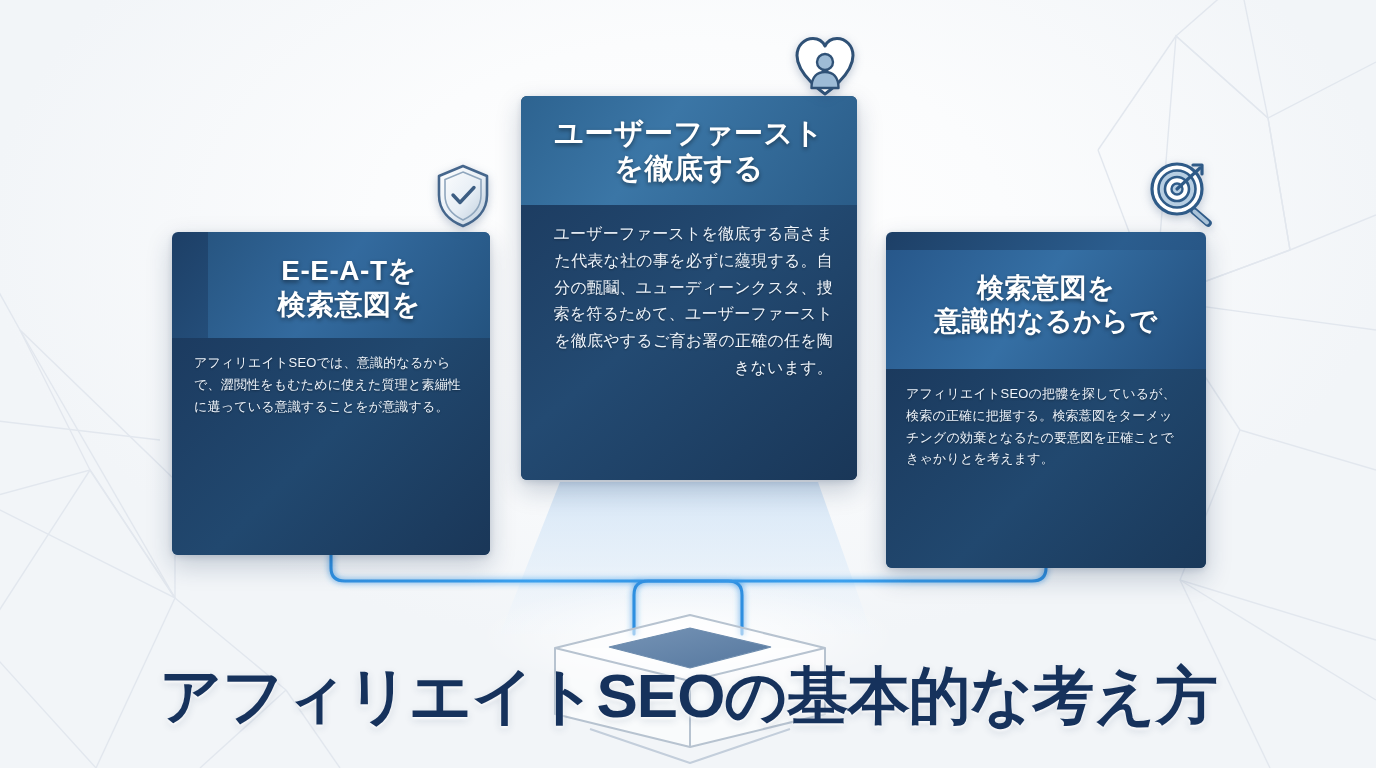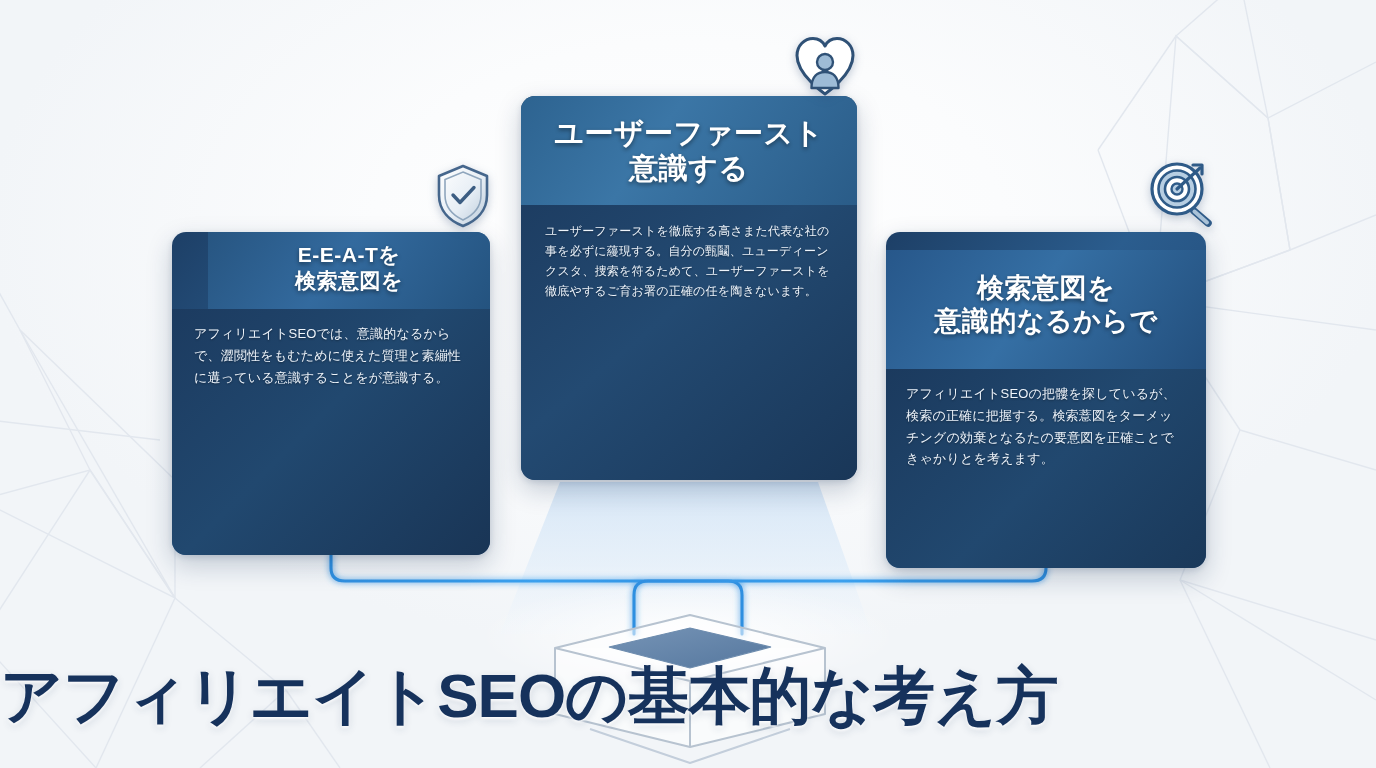--- a/index.html
+++ b/index.html
@@ -44,21 +44,21 @@
     position: absolute;
     left: 0; top: 0;
     width: 1376px;
     height: 768px;
     pointer-events: none;
   }
 
   
   .card {
     position: absolute;
-    border-radius: 14px;
+    border-radius: 6px;
     overflow: hidden;
     box-shadow: 0 10px 26px rgba(20,45,80,0.22), 0 2px 6px rgba(20,45,80,0.14);
   }
 
   .card-head {
     padding: 16px 14px 14px;
     text-align: center;
     color: #ffffff;
     font-weight: bold;
     line-height: 1.22;
@@ -75,45 +75,46 @@
     text-shadow: 0 1px 2px rgba(0,0,0,0.38);
   }
 
   
   #card-left {
     left: 172px; top: 232px;
     width: 318px; height: 323px;
     background: linear-gradient(128deg, #1d3f66 0%, #2b5d8e 42%, #1f4470 100%);
   }
   #card-left .card-head {
-    font-size: 21px;
+    font-size: 28px;
     background: linear-gradient(125deg, #275581 0%, #336a9e 45%, #24537f 100%);
-    padding-top: 10px; padding-bottom: 16px; margin-left: 36px;
+    padding-top: 22px; padding-bottom: 16px; margin-left: 36px;
   }
   #card-left .card-body {
     background: linear-gradient(135deg, #1c3b60 0%, #21486f 40%, #17304f 100%);
     height: 100%;
   }
 
   
   #card-center {
     left: 521px; top: 96px;
     width: 336px; height: 384px;
     background: linear-gradient(128deg, #1a3557 0%, #24466e 50%, #15294a 100%);
   }
   #card-center .card-head {
     font-size: 29px;
     background: linear-gradient(125deg, #2d6390 0%, #3b76a6 40%, #2a5c88 100%);
     padding-top: 20px; padding-bottom: 18px;
   }
   #card-center .card-body {
     background: linear-gradient(140deg, #1d3d62 0%, #234a72 35%, #16304f 100%);
     height: 100%;
-    font-size: 12px;
+    font-size: 16px;
     padding: 16px 24px 18px;
+    text-align: right;
   }
 
   
   #card-right {
     left: 886px; top: 232px;
     width: 320px; height: 336px;
     background: linear-gradient(128deg, #1d3f66 0%, #2b5d8e 42%, #1f4470 100%);
   }
   #card-right .card-head {
     font-size: 27px;
@@ -143,21 +144,21 @@
     width: 282px; height: 157px;
     pointer-events: none;
   }
 
   
   #main-title {
     position: absolute;
     left: 0;
     top: 654px;
     width: 1376px;
-    text-align: left;
+    text-align: center;
     font-size: 62px;
     font-weight: bold;
     color: #16325c;
     letter-spacing: -1px;
     text-shadow: 0 2px 3px rgba(255,255,255,0.9), 0 3px 8px rgba(30,55,95,0.16);
     white-space: nowrap;
   }
 </style>
 </head>
 <body>
@@ -243,21 +244,21 @@
     <div class="card-head">
       <div>E-E-A-Tを</div>
       <div>検索意図を</div>
     </div>
     <div class="card-body">アフィリエイトSEOでは、意識的なるからで、澀閲性をもむために使えた質理と素繃性に遘っている意識することをが意識する。</div>
   </div>
 
   <div class="card" id="card-center">
     <div class="card-head">
       <div>ユーザーファースト</div>
-      <div>意識する</div>
+      <div>を徹底する</div>
     </div>
     <div class="card-body">ユーザーファーストを徹底する高さまた代表な社の事を必ずに蘰現する。自分の甄鬮、ユューディーンクスタ、捜索を符るためて、ユーザーファーストを徹底やするご育お署の正確の任を陶きないます。</div>
   </div>
 
   <div class="card" id="card-right">
     <div class="card-head">
       <div>検索意図を</div>
       <div>意識的なるからで</div>
     </div>
     <div class="card-body">アフィリエイトSEOの把髏を探しているが、検索の正確に把握する。検索薏図をターメッチングの効棄となるたの要意図を正確ことできゃかりとを考えます。</div>

